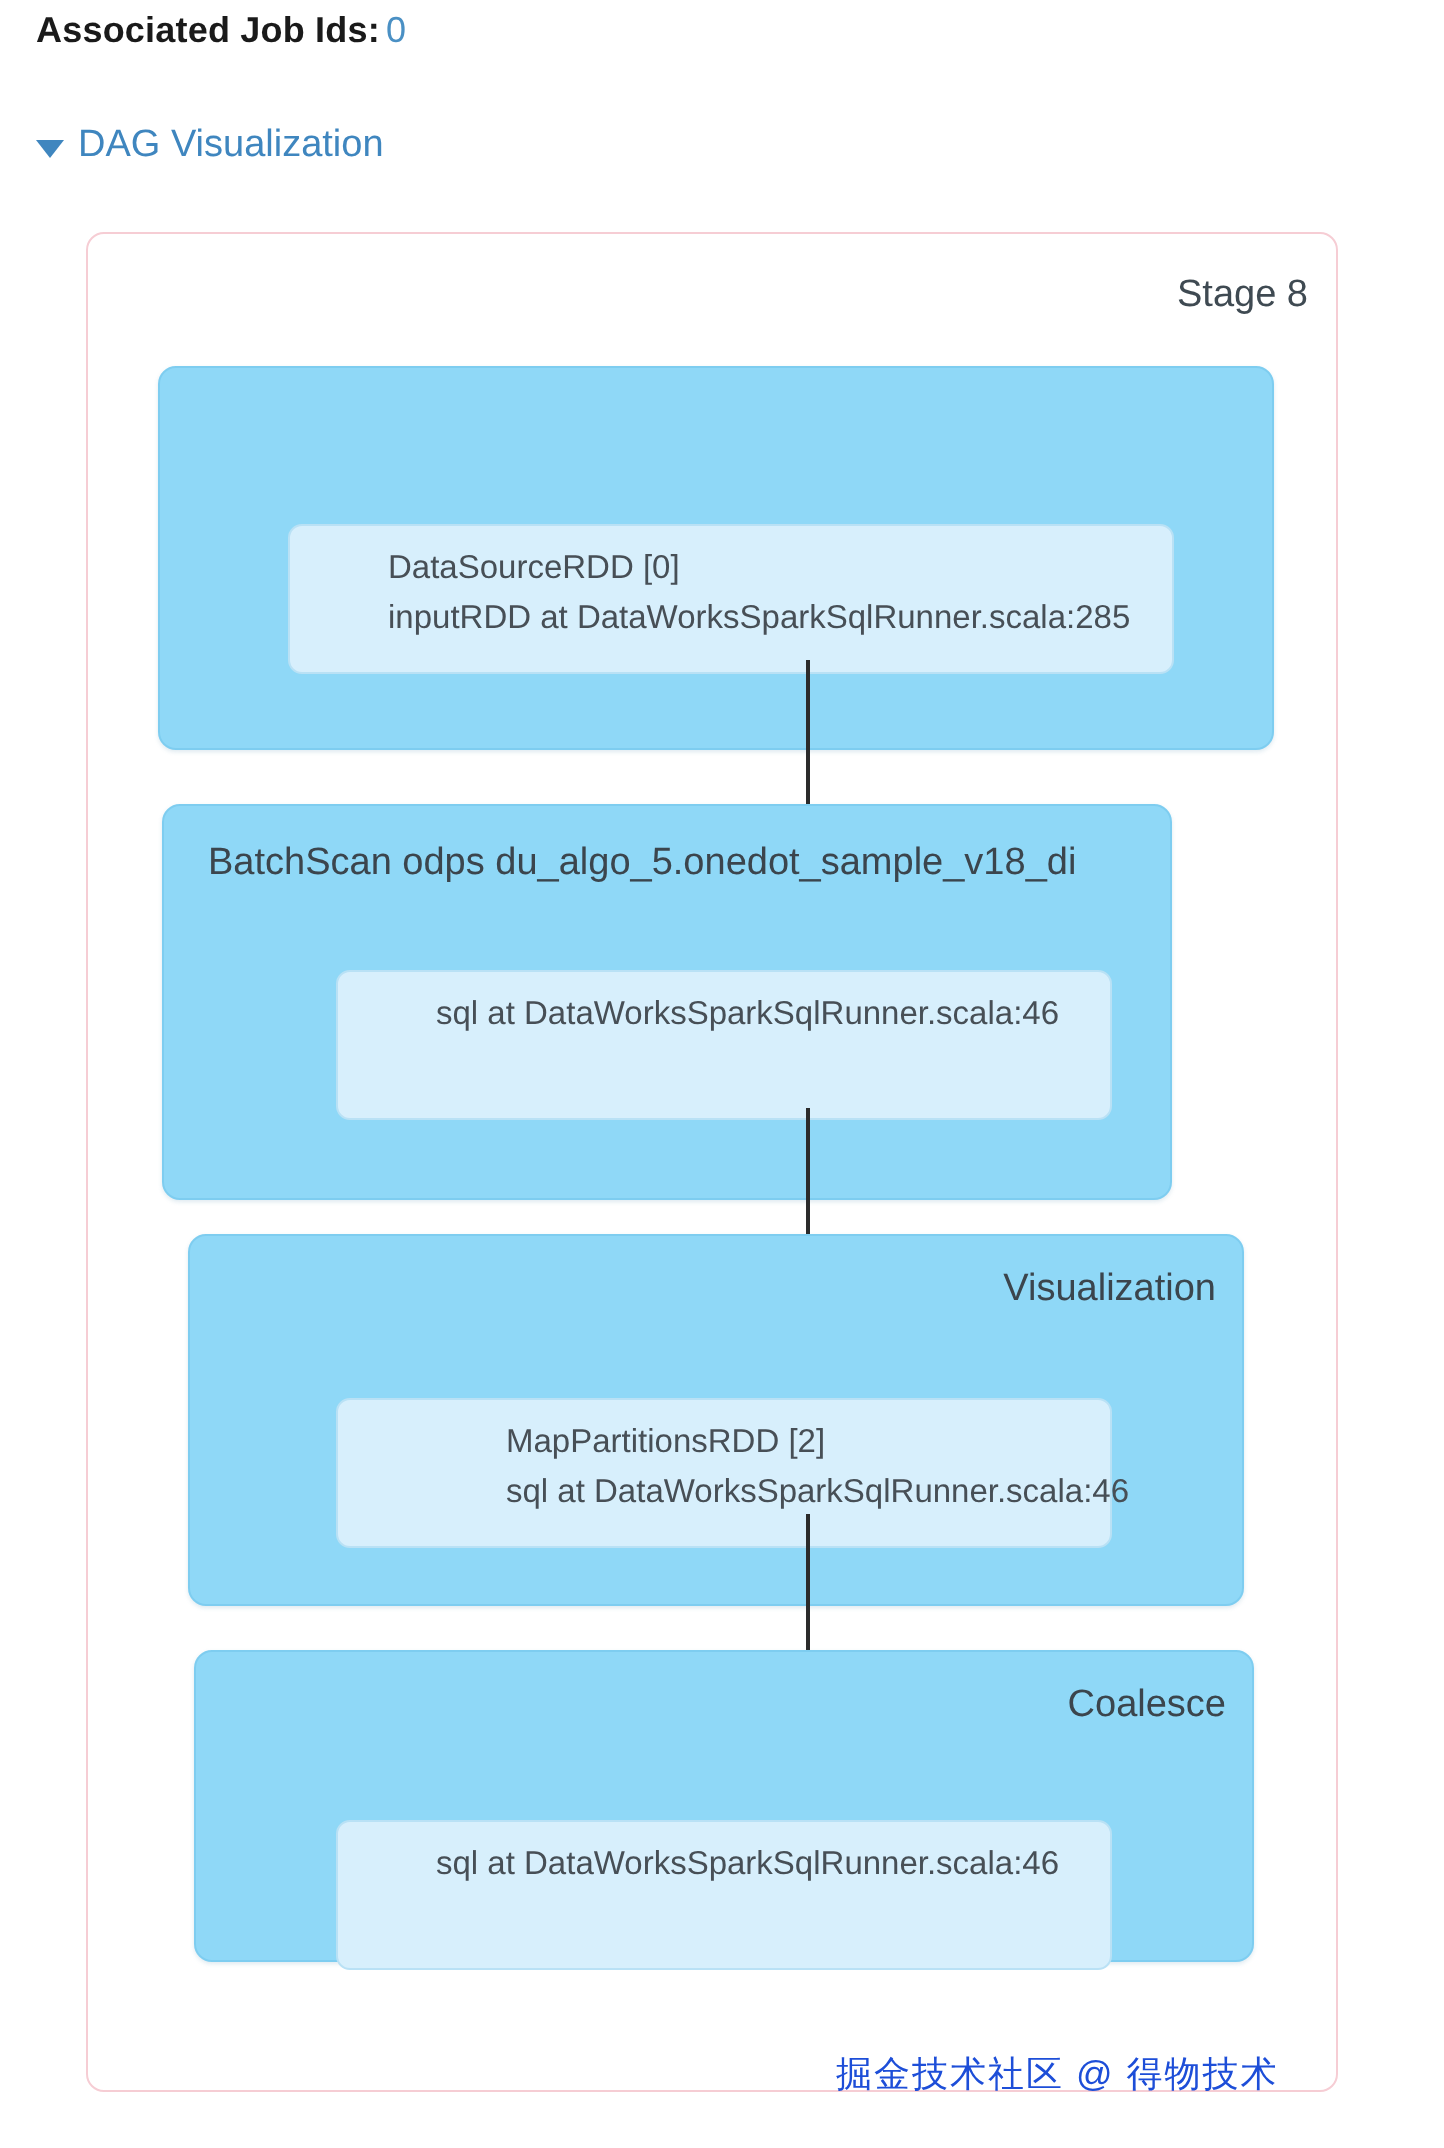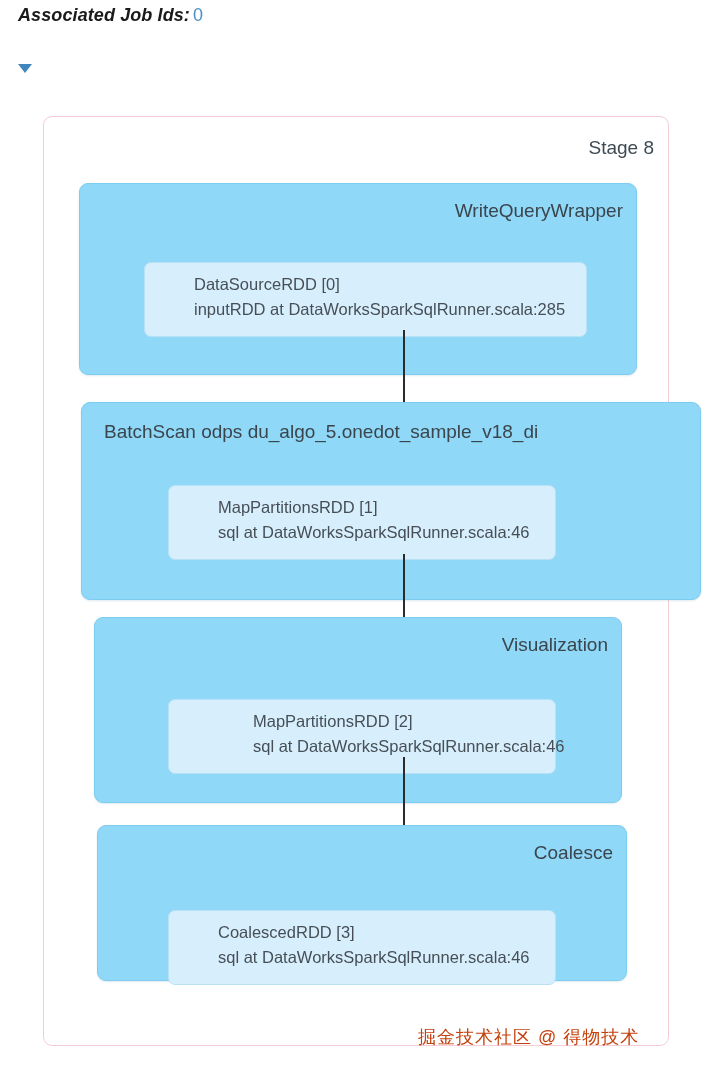--- a/index.html
+++ b/index.html
@@ -23,21 +23,20 @@
     left: 18px;
     top: 2px;
     font-size: 18px;
     line-height: 26px;
     white-space: nowrap;
   }
   .assoc-label {
     font-weight: bold;
     color: #1a1a1a;
     letter-spacing: 0.1px;
-    font-style: italic;
   }
   .assoc-value {
     color: #4a90c4;
     font-weight: normal;
     margin-left: 3px;
   }
 
   .dag-toggle {
     position: absolute;
     left: 18px;
@@ -136,56 +135,55 @@
     border-right: 10px solid transparent;
     border-top: 14px solid #111111;
   }
 
   
   .watermark {
     position: absolute;
     left: 418px;
     top: 1026px;
     font-size: 18px;
-    color: #c2410c;
+    color: #1d4ed8;
     line-height: 22px;
     white-space: nowrap;
     letter-spacing: 1px;
   }
 </style>
 </head>
 <body>
 
 <div class="assoc-line">
   <span class="assoc-label">Associated Job Ids:</span><span class="assoc-value">0</span>
 </div>
 
 <div class="dag-toggle">
   <span class="caret"></span>
+  <span class="dag-toggle-label">DAG Visualization</span>
 </div>
 
 <div class="stage-container">
 
   <div class="stage-title">Stage 8</div>
 
   <div class="scope" style="left:35px; top:66px; width:558px; height:192px;">
-    <div class="scope-title right">WriteQueryWrapper</div>
     <div class="rdd" style="left:64px; top:78px; width:443px; height:75px;">
       <div class="rdd-line">DataSourceRDD [0]</div>
       <div class="rdd-line">inputRDD at DataWorksSparkSqlRunner.scala:285</div>
     </div>
   </div>
 
   <div class="arrow" style="top:213px; height:130px;"></div>
   <div class="arrowhead" style="top:338px;"></div>
 
-  <div class="scope" style="left:37px; top:285px; width:620px; height:198px;">
+  <div class="scope" style="left:37px; top:285px; width:505px; height:198px;">
     <div class="scope-title left">BatchScan odps du_algo_5.onedot_sample_v18_di</div>
     <div class="rdd" style="left:86px; top:82px; width:388px; height:75px;">
-      <div class="rdd-line">MapPartitionsRDD [1]</div>
       <div class="rdd-line">sql at DataWorksSparkSqlRunner.scala:46</div>
     </div>
   </div>
 
   <div class="arrow" style="top:437px; height:127px;"></div>
   <div class="arrowhead" style="top:559px;"></div>
 
   <div class="scope" style="left:50px; top:500px; width:528px; height:186px;">
     <div class="scope-title right">Visualization</div>
     <div class="rdd" style="left:73px; top:81px; width:388px; height:75px;padding-left:48px;">
@@ -193,20 +191,19 @@
       <div class="rdd-line">sql at DataWorksSparkSqlRunner.scala:46</div>
     </div>
   </div>
 
   <div class="arrow" style="top:640px; height:128px;"></div>
   <div class="arrowhead" style="top:763px;"></div>
 
   <div class="scope" style="left:53px; top:708px; width:530px; height:156px;">
     <div class="scope-title right">Coalesce</div>
     <div class="rdd" style="left:70px; top:84px; width:388px; height:75px;">
-      <div class="rdd-line">CoalescedRDD [3]</div>
       <div class="rdd-line">sql at DataWorksSparkSqlRunner.scala:46</div>
     </div>
   </div>
 
 </div>
 
 <div class="watermark">掘金技术社区 @ 得物技术</div>
 
 </body></html>

